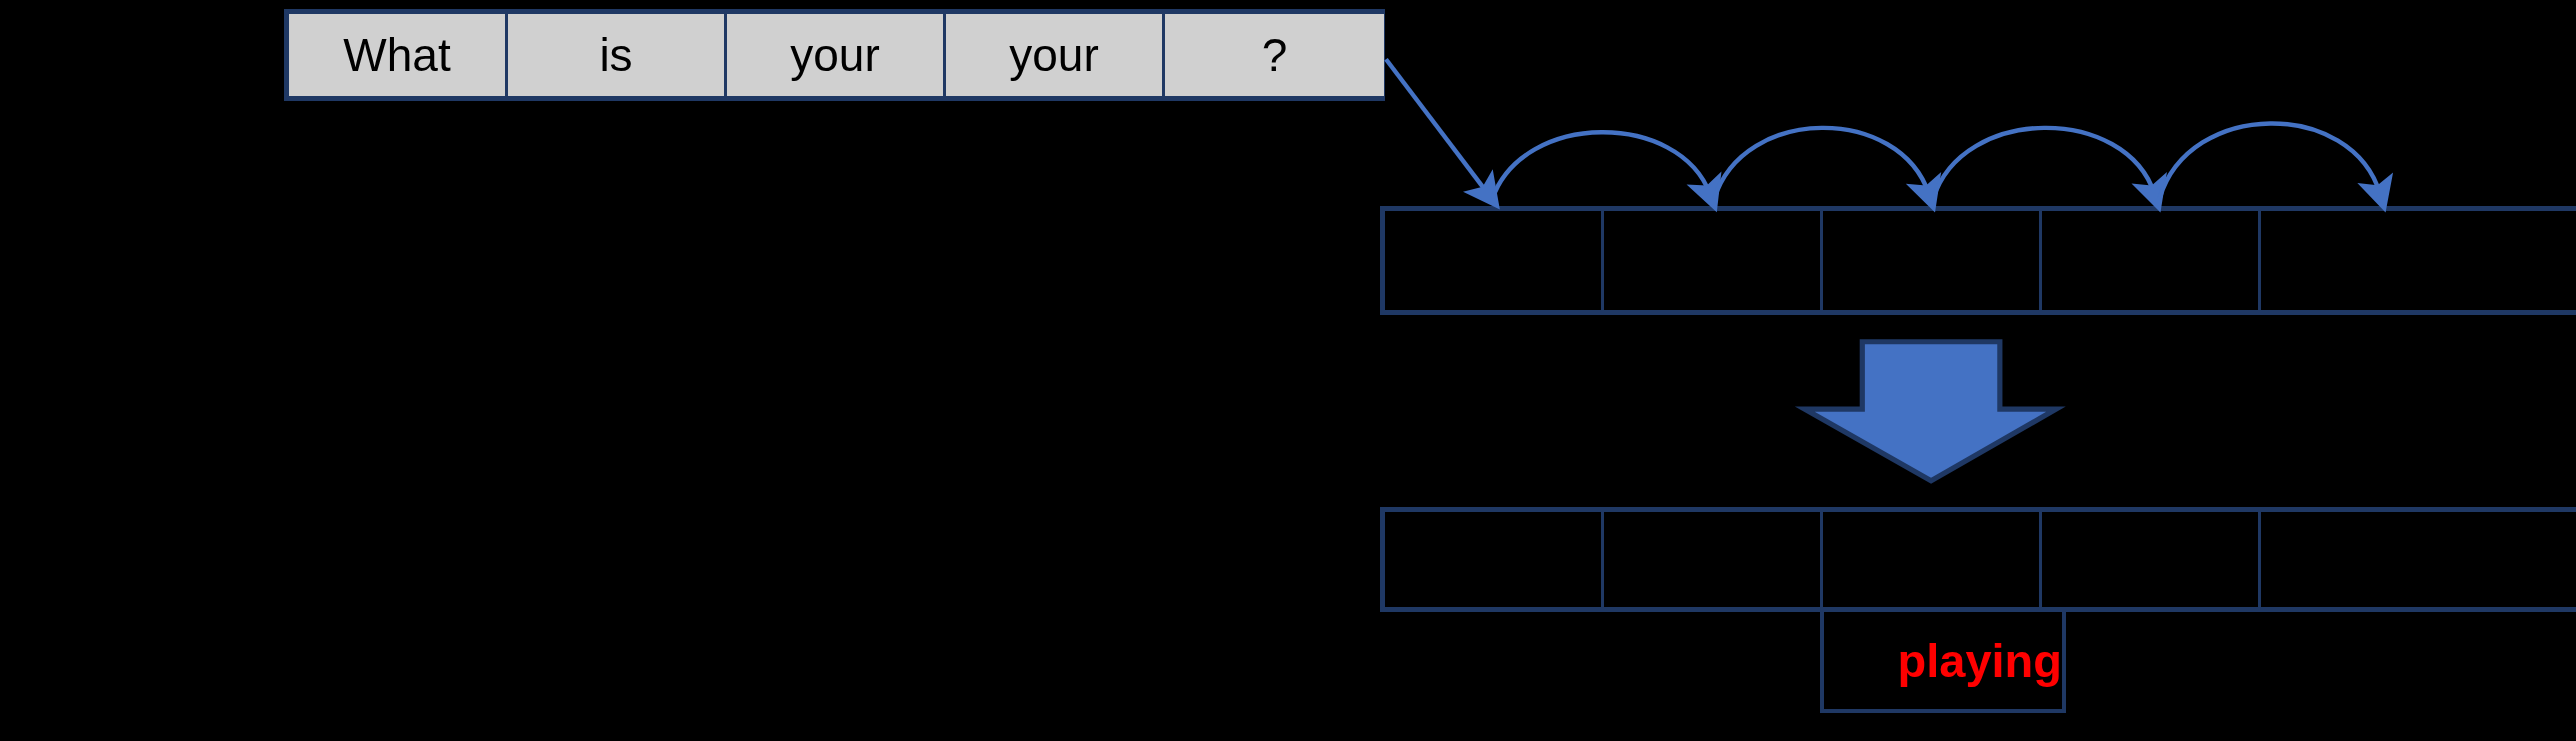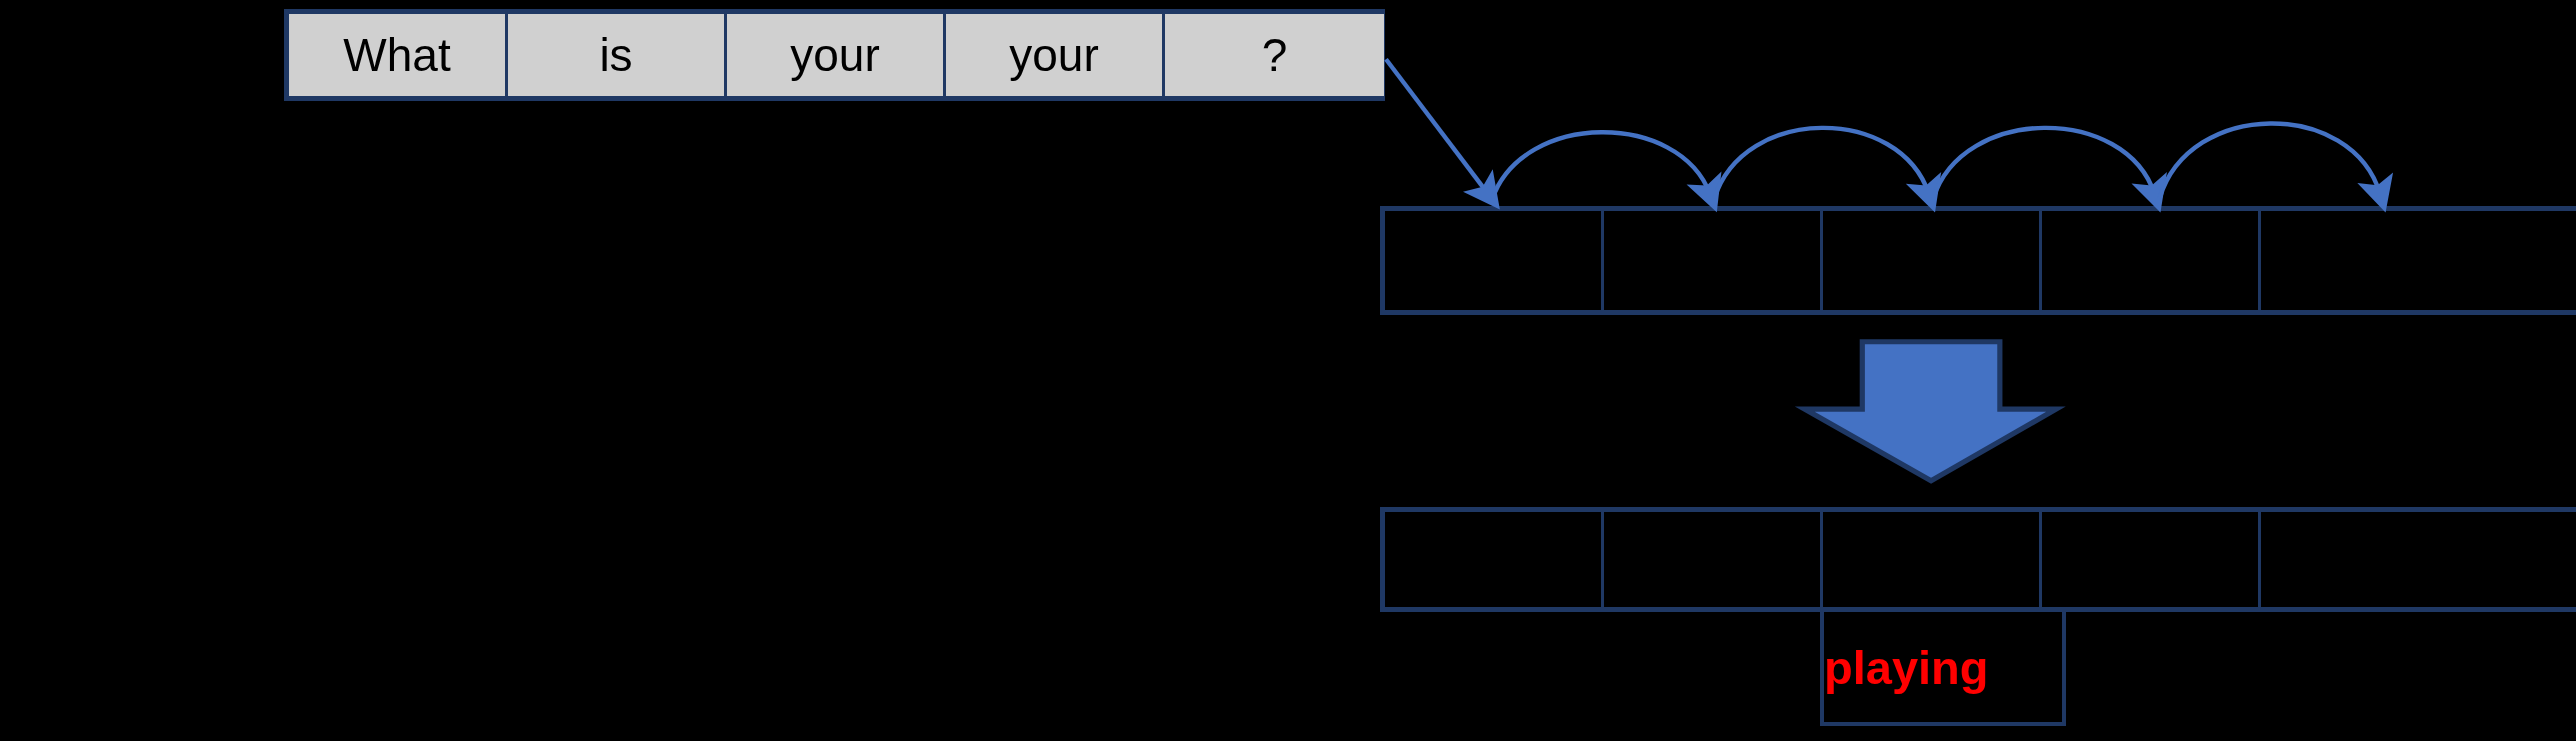--- a/index.html
+++ b/index.html
@@ -90,28 +90,28 @@
     font-size: 43px;
   }
   #prediction-table .cell.wide { flex: 0 0 311px; border-right: none; }
 
   
   #predicted-token-cell {
     position: absolute;
     left: 1820px;
     top: 612px;
     width: 246px;
-    height: 114px;
+    height: 101px;
     box-sizing: border-box;
     border: 4.4px solid #1F3864;
     border-top: none;
     background: #000000;
     display: flex;
     align-items: center;
-    justify-content: flex-start;
+    justify-content: flex-end;
   }
   #predicted-token-cell .token-text {
     color: #FF0000;
     font-size: 47px;
     font-weight: bold;
     line-height: 1;
     white-space: nowrap;
   }
 
   

